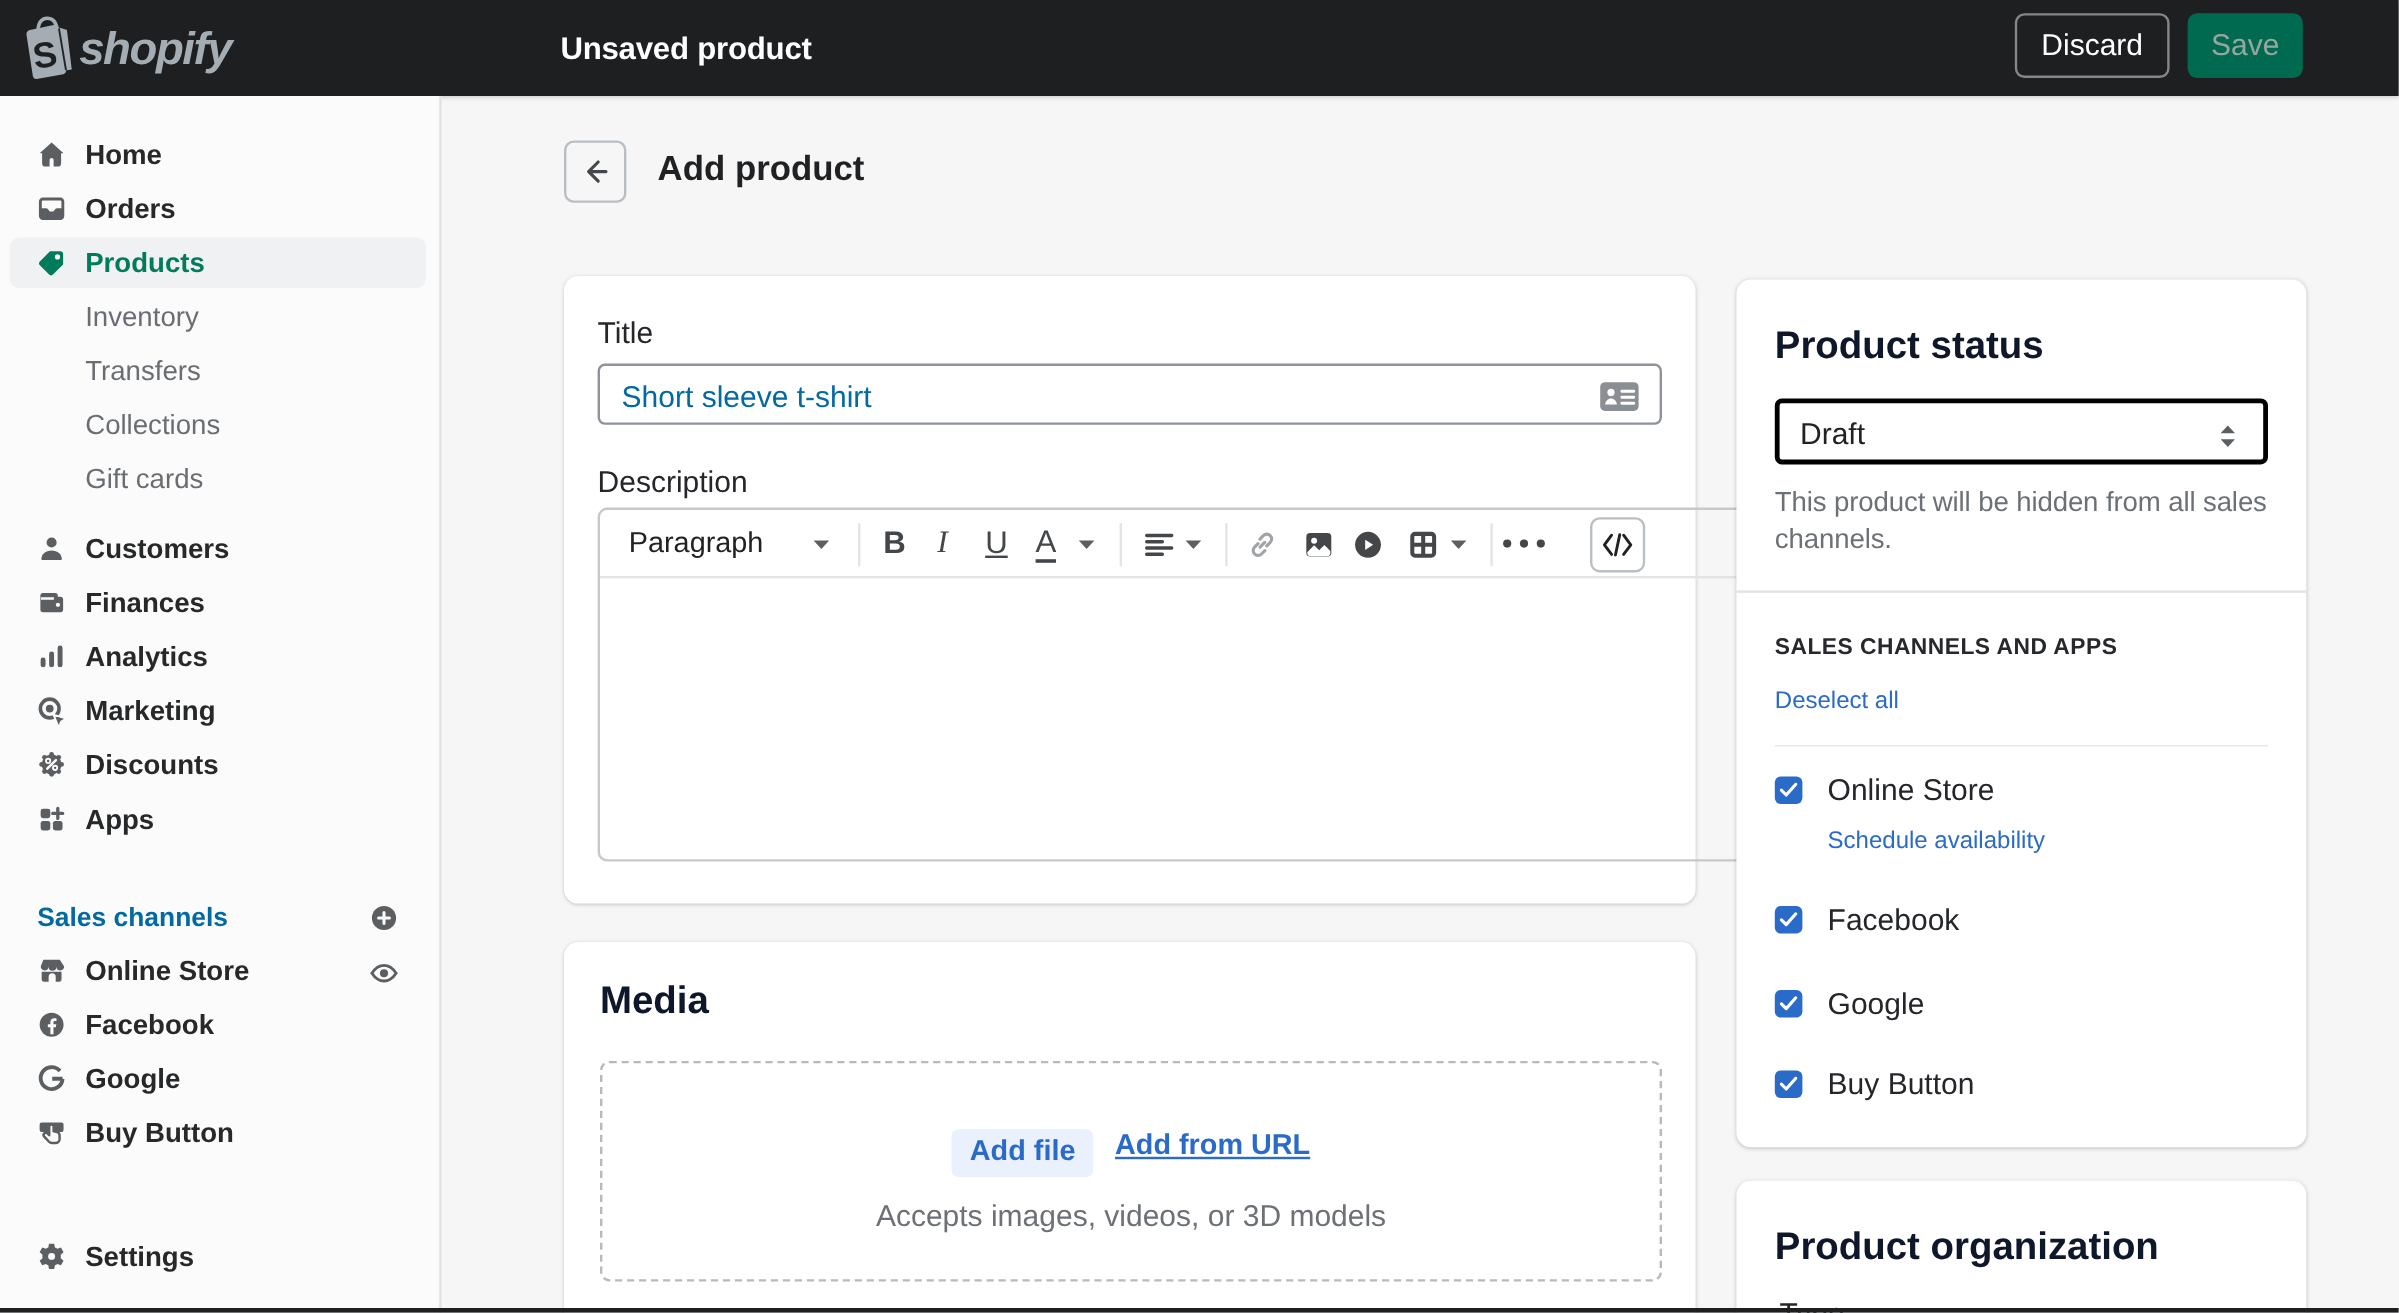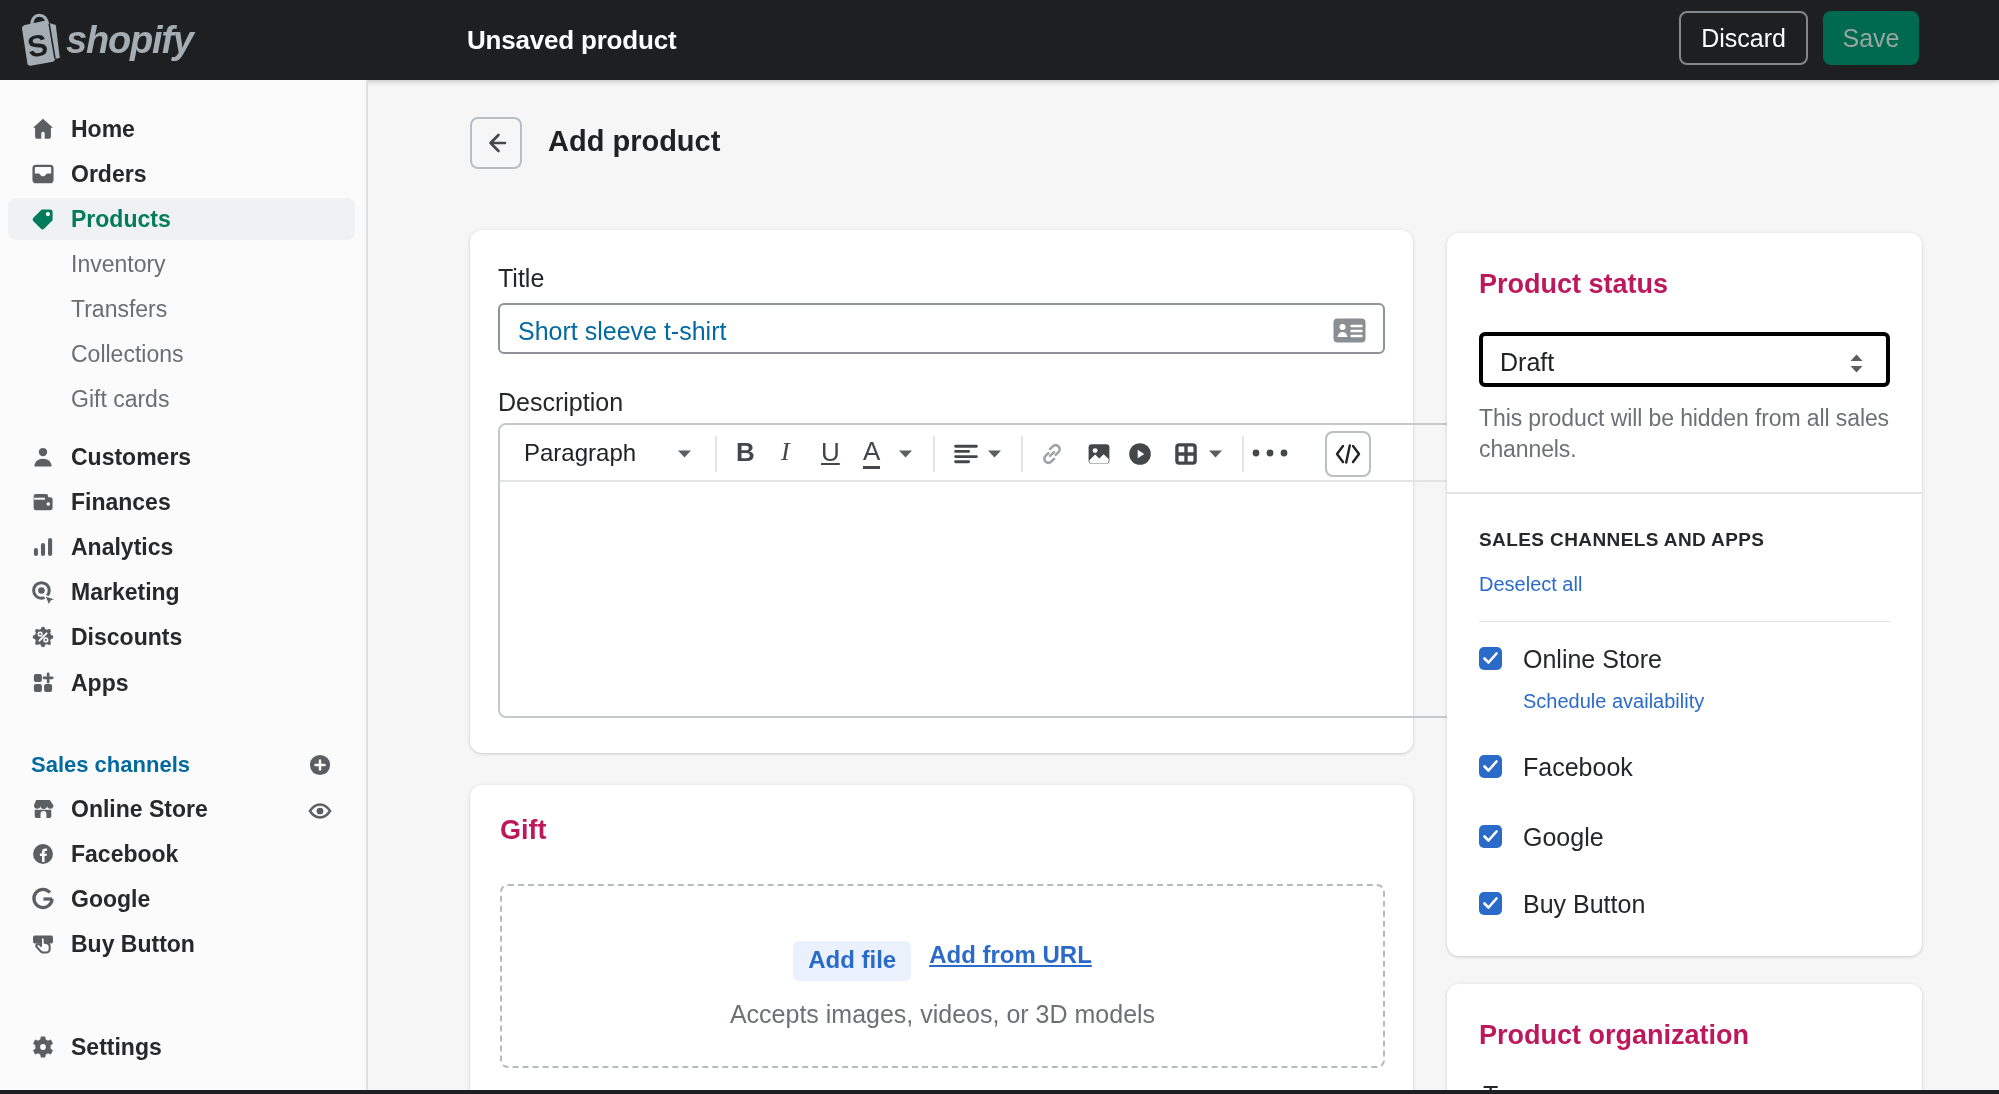--- a/index.html
+++ b/index.html
@@ -19,21 +19,21 @@
 .sub{font-weight:400;color:#6a6e72}
 .navsel{position:absolute;left:8px;top:198px;width:347px;height:42px;background:#f0f1f2;border-radius:8px}
 .green{color:#007b5c}
 .shead{position:absolute;left:31px;width:330px;height:30px;display:flex;align-items:center;font-size:22px;font-weight:700;color:#0369a1}
 .rightic{position:absolute;left:308px;width:24px;height:24px}
 
 .card{position:absolute;background:#fff;border-radius:12px;box-shadow:0 0 5px rgba(23,24,24,.05),0 1px 3px rgba(0,0,0,.15)}
 .backbtn{position:absolute;left:470px;top:117px;width:52px;height:52px;border:2px solid #b9bec3;border-radius:8px;background:#f6f6f7;display:flex;align-items:center;justify-content:center}
 .h1{position:absolute;left:548px;top:125px;font-size:29px;font-weight:700;color:#1f2123}
 .lab{font-size:25px;color:#24262a}
-.cardh{font-size:27px;font-weight:700;color:#be185d}
+.cardh{font-size:32px;font-weight:700;color:#0f172a}
 .input{position:absolute;border:2px solid #8e949a;border-radius:6px;background:#fff}
 .ph{color:#0369a1;font-size:25px}
 .link{color:#2a6bc9;font-weight:700;font-size:20px}
 .helper{font-size:25px;color:#6d7175;line-height:31px}
 .capsh{font-size:19px;font-weight:700;letter-spacing:0.4px;color:#26282b}
 .cb{position:absolute;width:23px;height:23px;background:#2a6bc9;border-radius:5px;display:flex;align-items:center;justify-content:center}
 .cblbl{position:absolute;font-size:25px;color:#24262a}
 .hr{position:absolute;height:2px;background:#e1e3e5}
 </style>
 </head>
@@ -286,21 +286,21 @@
         <circle cx="20" cy="6" r="3.4" fill="#44474a"></circle>
         <circle cx="34" cy="6" r="3.4" fill="#44474a"></circle>
       </svg>
     <div style="position:absolute;left:825px;top:6px;width:46px;height:46px;border:2px solid #babfc3;border-radius:8px"></div>
     <svg style="position:absolute;left:835px;top:19px" width="26" height="20" viewBox="0 0 26 20">
         <path d="M8 2 2 10l6 8M18 2l6 8-6 8M14.8 1.5l-3.6 17" fill="none" stroke="#202223" stroke-width="2.4" stroke-linecap="round" stroke-linejoin="round"></path>
       </svg>
   </div>
 </div>
 <div class="card" style="left:470px;top:785px;width:943px;height:400px">
-  <div class="cardh" style="position:absolute;left:30px;top:30px">Gift</div>
+  <div class="cardh" style="position:absolute;left:30px;top:30px">Media</div>
   <div style="position:absolute;left:30px;top:99px;width:885px;height:184px;border:2px dashed #b5babe;border-radius:8px">
     <div style="position:absolute;left:0;top:55px;width:100%;display:flex;justify-content:center;align-items:flex-start;gap:18px">
         <span class="link" style="background:#eaf1fc;border-radius:6px;padding:5px 15px 7px;font-size:24px">Add file</span>
         <span class="link" style="text-decoration:underline;font-size:24px">Add from URL</span>
       </div>
     <div class="helper" style="position:absolute;left:0;top:113px;width:100%;text-align:center">Accepts images, videos, or 3D models</div>
   </div>
 </div>
 <div class="card" style="left:1447px;top:233px;width:475px;height:723px">
   <div class="cardh" style="position:absolute;left:32px;top:36px">Product status</div>

